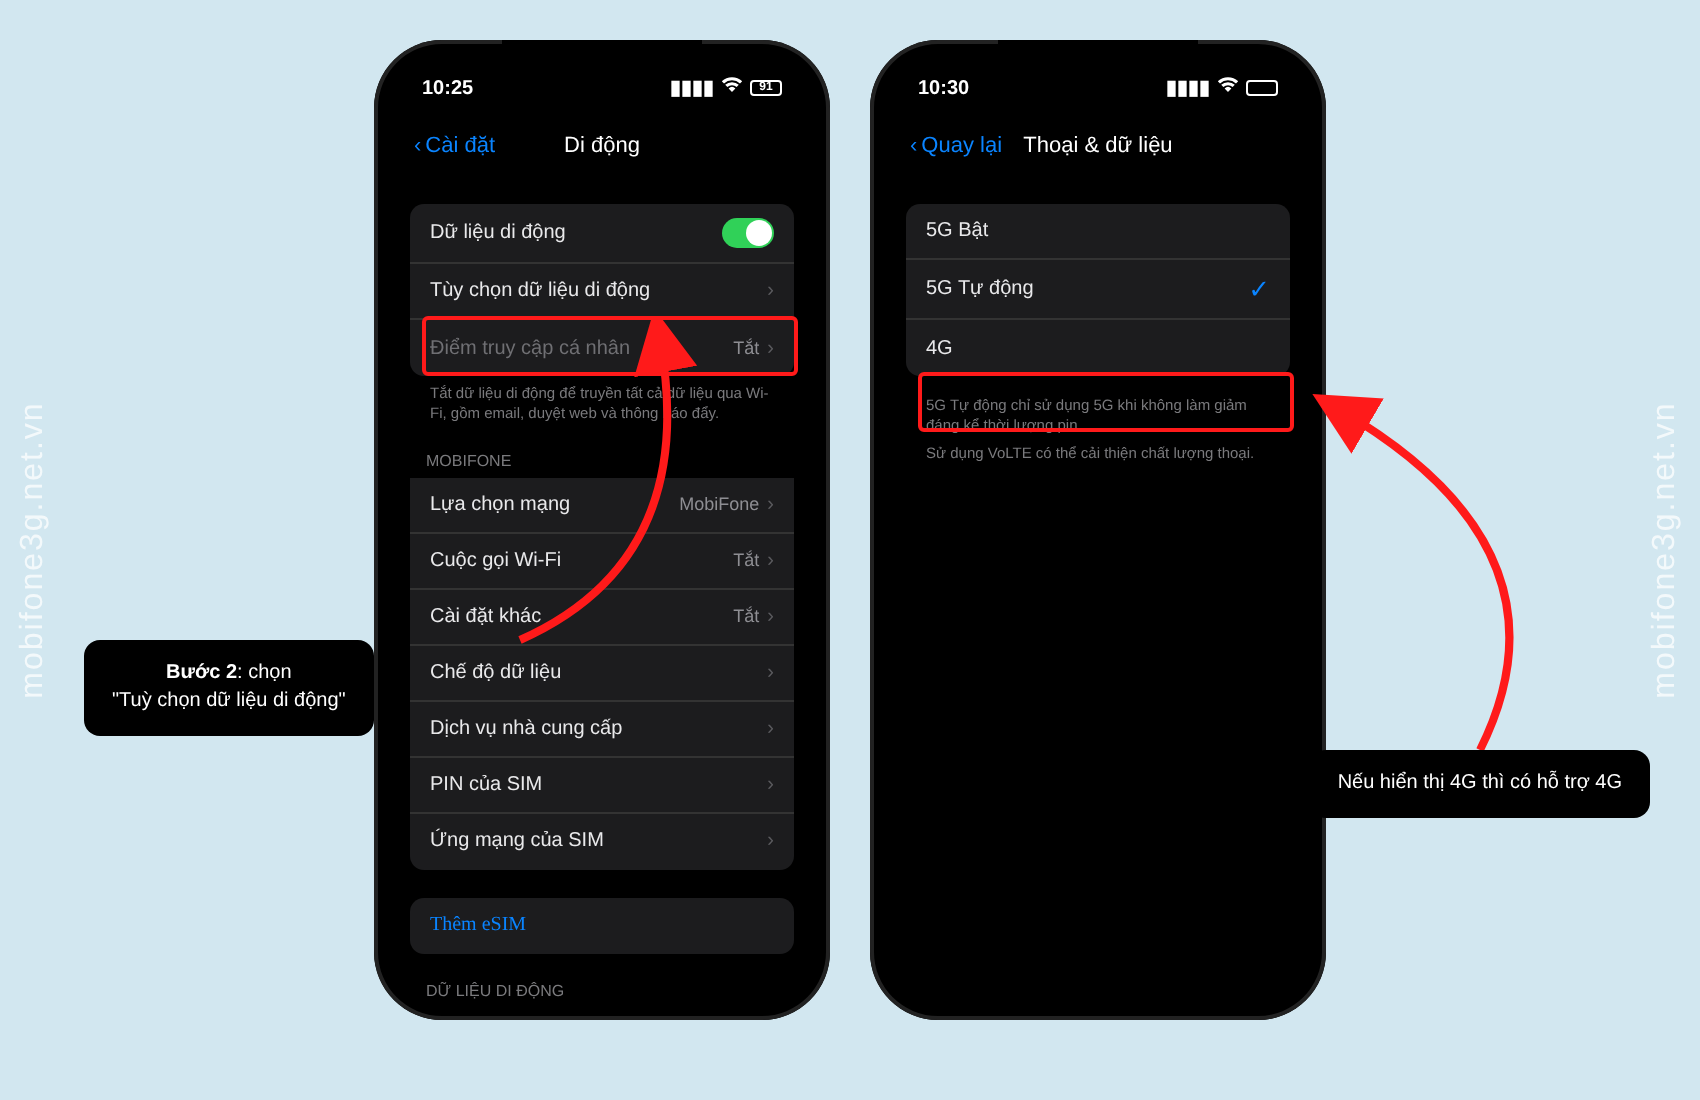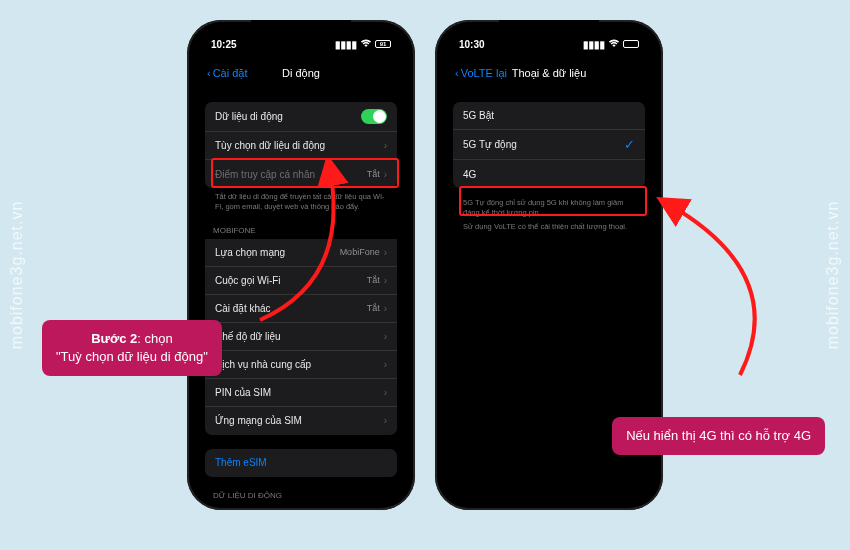--- a/index.html
+++ b/index.html
@@ -88,30 +88,30 @@
   .toggle {
     width: 26px; height: 15px; background: #39393d; border-radius: 8px; position: relative;
   }
   .toggle.on { background: #30d158; }
   .toggle::after {
     content: ""; position: absolute; width: 13px; height: 13px; background: #fff; border-radius: 50%;
     top: 1px; left: 1px;
   }
   .toggle.on::after { left: auto; right: 1px; }
   .check { color: #0a84ff; font-size: 13px; }
-  .link-cell { color: #0a84ff; }
+  .link-cell { color: #0a84ff; font-family: Liberation Serif, serif; }
   .dimmed { color: #6f6f73; }
 
   .highlight-box {
     position: absolute; border: 2.5px solid #ff1a1a; border-radius: 3px;
     pointer-events: none; z-index: 10;
   }
   .callout {
-    position: absolute; background: #be185d; color: #fff;
-    padding: 10px 14px; border-radius: 8px; font-size: 13px;
+    position: absolute; background: #000000; color: #fff;
+    padding: 10px 14px; border-radius: 8px; font-size: 10px;
     z-index: 20; line-height: 1.4;
   }
   .callout b { font-weight: 700; }
 
   .arrow-svg { position: absolute; z-index: 15; pointer-events: none; }
 </style>
 </head>
 <body>
 
 <div class="watermark wm-left">mobifone3g.net.vn</div>
@@ -232,21 +232,21 @@
             <svg width="12" height="9" viewBox="0 0 12 9">
                 <path d="M6 8 L4.3 6.2 A2.5 2.5 0 0 1 7.7 6.2 Z M2.6 4.4 A5 5 0 0 1 9.4 4.4 L8.3 5.5 A3.4 3.4 0 0 0 3.7 5.5 Z M0.9 2.6 A7.5 7.5 0 0 1 11.1 2.6 L10 3.7 A5.9 5.9 0 0 0 2 3.7 Z" fill="#fff"></path>
               </svg>
           </span>
           <span class="battery"></span>
         </div>
       </div>
       <div class="navbar">
         <div class="navback">
           <span>‹</span>
-          <span>VoLTE lại</span>
+          <span>Quay lại</span>
         </div>
         <div class="navtitle">Thoại &amp; dữ liệu</div>
       </div>
 
       <div class="list">
         <div class="group">
           <div class="cell">
             <span>5G Bật</span>
           </div>
           <div class="cell">
@@ -266,21 +266,21 @@
     </div>
   </div>
 
 </div>
 
 <div class="callout" style="left:42px; top:320px; text-align:center;">
   <div><b>Bước 2</b><span>: chọn</span></div>
   <div>"Tuỳ chọn dữ liệu di động"</div>
 </div>
 
-<div class="callout" style="right:25px; top:375px;margin-top:42px;">
+<div class="callout" style="right:25px; top:375px;">
   <span>Nếu hiển thị 4G thì có hỗ trợ 4G</span>
 </div>
 
 <svg class="arrow-svg" style="left:240px; top:160px;" width="130" height="170">
   <defs>
       <marker id="ah1" markerWidth="8" markerHeight="8" refX="4" refY="4" orient="auto">
         <path d="M0,0 L8,4 L0,8 Z" fill="#ff1a1a"></path>
       </marker>
     </defs>
   <path d="M 20 160 Q 110 120 90 10" stroke="#ff1a1a" stroke-width="4" fill="none" marker-end="url(#ah1)"></path>

